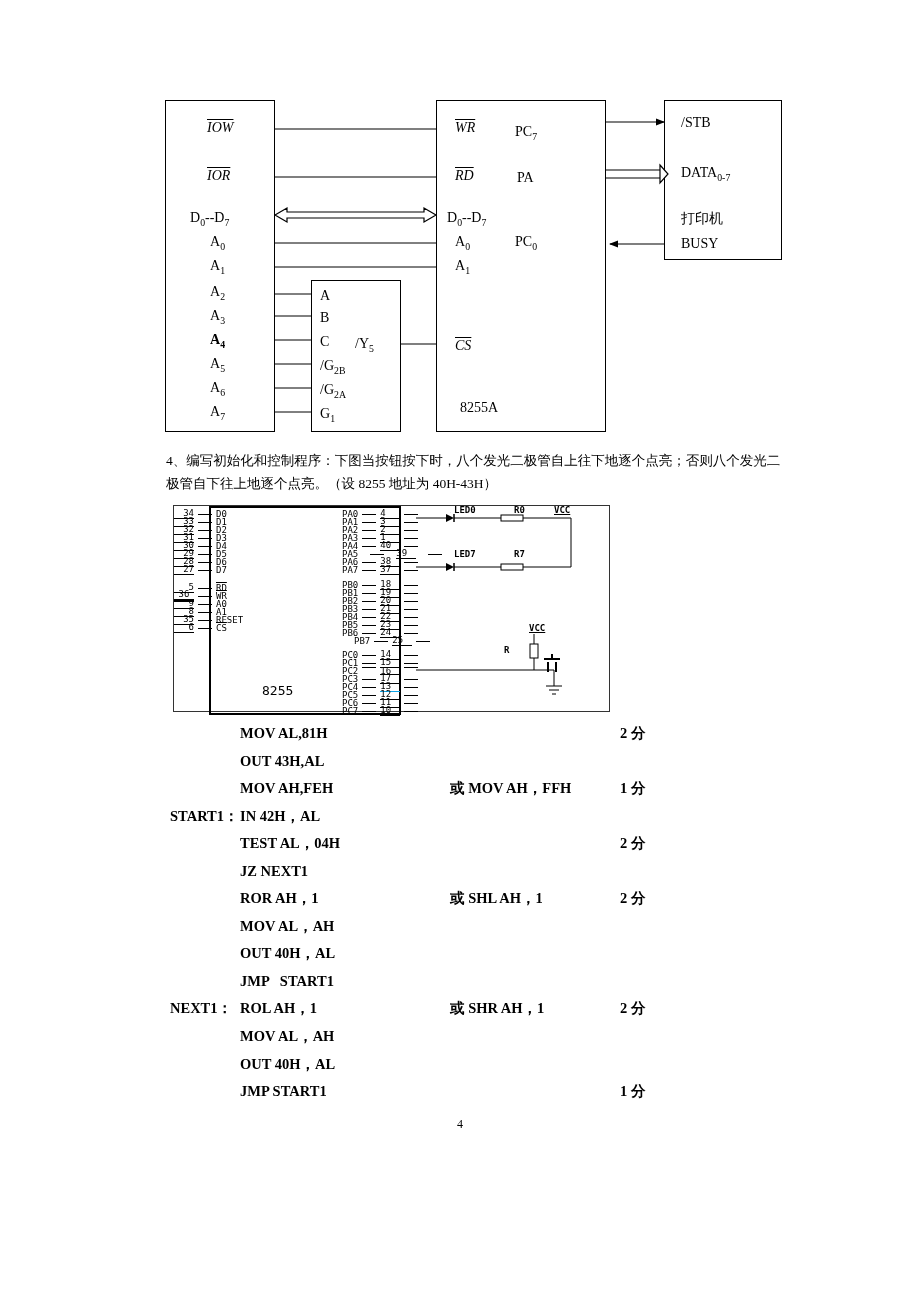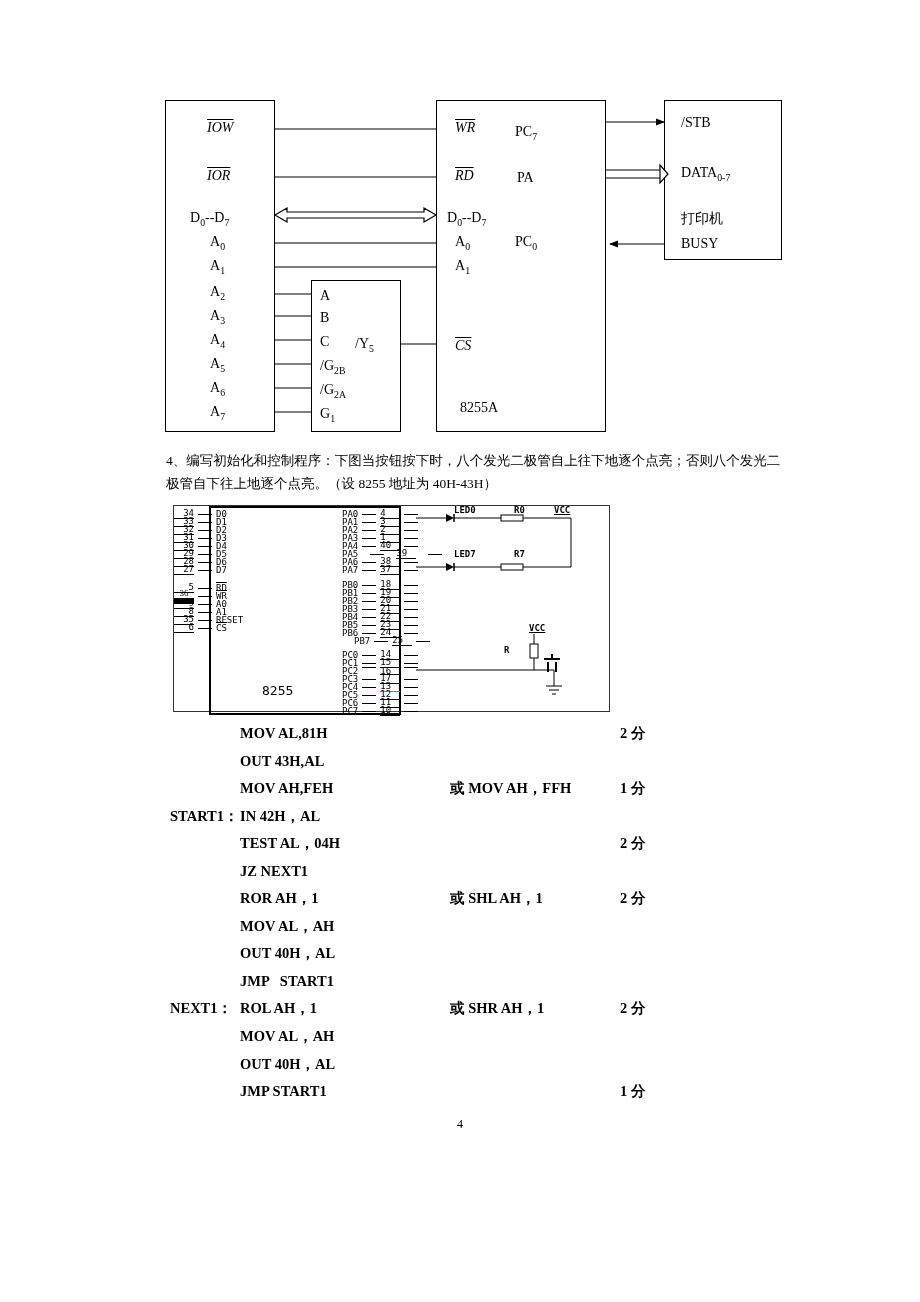--- a/index.html
+++ b/index.html
@@ -142,21 +142,21 @@
       <line x1="0" y1="78" x2="54" y2="78" stroke="#000" stroke-width="1.2"></line>
       <polygon points="54,65 62,74 54,83" fill="#fff" stroke="#000" stroke-width="1.2"></polygon>
 
       <line x1="58" y1="144" x2="4" y2="144" stroke="#000" stroke-width="1.2" marker-end="url(#ahc)"></line>
     </svg>
 
   <div class="abs sig" style="left: 210px; top: 234px;">A<span class="sub">0</span></div>
       <div class="abs sig" style="left: 210px; top: 258px;">A<span class="sub">1</span></div>
       <div class="abs sig" style="left: 210px; top: 284px;">A<span class="sub">2</span></div>
       <div class="abs sig" style="left: 210px; top: 308px;">A<span class="sub">3</span></div>
-      <div class="abs sig" style="left: 210px; top: 332px;">A<span class="sub">4</span></div>
+      <div class="abs sig" style="left: 210px; top: 332px; font-weight: bold;">A<span class="sub">4</span></div>
       <div class="abs sig" style="left: 210px; top: 356px;">A<span class="sub">5</span></div>
       <div class="abs sig" style="left: 210px; top: 380px;">A<span class="sub">6</span></div>
       <div class="abs sig" style="left: 210px; top: 404px;">A<span class="sub">7</span></div>
       <div class="abs sig" style="left: 320px; top: 288px;">A</div>
       <div class="abs sig" style="left: 320px; top: 310px;">B</div>
       <div class="abs sig" style="left: 320px; top: 334px;">C</div>
       <div class="abs sig" style="left: 320px; top: 358px;">/G<span class="sub">2B</span></div>
       <div class="abs sig" style="left: 320px; top: 382px;">/G<span class="sub">2A</span></div>
       <div class="abs sig" style="left: 320px; top: 406px;">G<span class="sub">1</span></div>
     </div>
@@ -214,21 +214,21 @@
         </div>
       </div>
 
     <div id="lp-bot" class="abs" style="left:0; top:78px;">
         <div style="height:8px; display:flex; gap:4px; align-items:center;">
           <span style="width:20px; text-align:right; border-bottom:1px solid #000;">5</span>
           <span style="width:14px; border-top:1px solid #000;"></span>
           <span style="text-decoration:overline;">RD</span>
         </div>
         <div style="height:8px; display:flex; gap:4px; align-items:center;">
-          <span style="width:20px; text-align:center; border-bottom:6px solid #000000;font-family:Liberation Serif, serif;">36</span>
+          <span style="width:20px; text-align:center; border-bottom:3px solid #000000;">36</span>
           <span style="width:14px; border-top:1px solid #000;"></span>
           <span style="text-decoration:overline;">WR</span>
         </div>
         <div style="height:8px; display:flex; gap:4px; align-items:center;">
           <span style="width:20px; text-align:right; border-bottom:1px solid #000;">9</span>
           <span style="width:14px; border-top:1px solid #000;"></span>
           <span style="">A0</span>
         </div>
         <div style="height:8px; display:flex; gap:4px; align-items:center;">
           <span style="width:20px; text-align:right; border-bottom:1px solid #000;">8</span>

